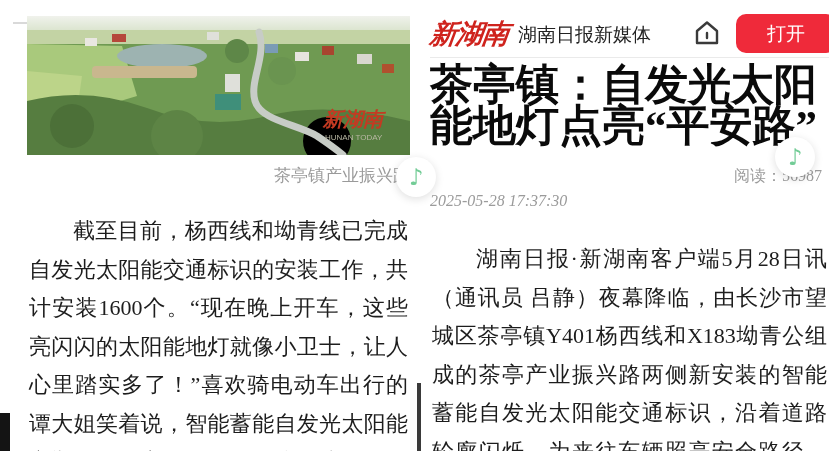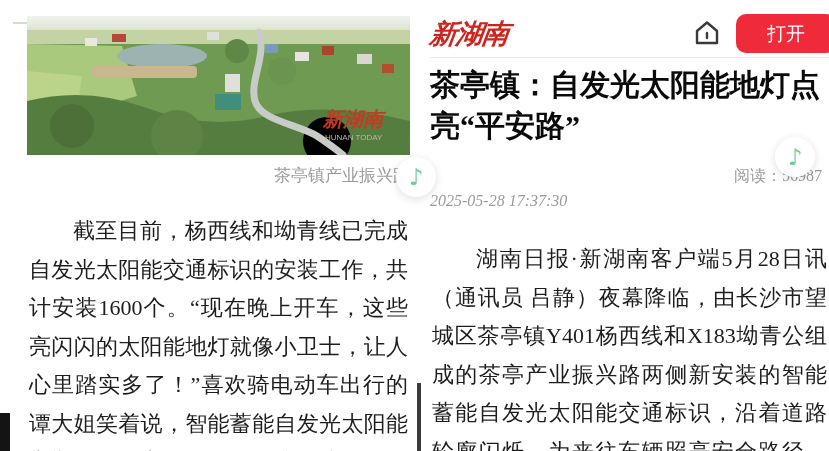--- a/index.html
+++ b/index.html
@@ -39,21 +39,21 @@
   .open-btn {
     position:absolute; left:306px; top:0; width:100px; height:39px;
     background:#ef2a3a; color:#ffffff; font-size:19px; border:none;
     border-radius:10px; cursor:pointer; font-family:inherit;
   }
   .header-divider { position:absolute; left:430px; top:57px; width:399px; height:1px; background:#eaeaea; }
 
   
   .headline {
     position:absolute; left:430px; top:64px; width:400px;
-    font-size:30px; line-height:41px; font-weight:900; color:#0a0a0a;
+    font-size:43px; line-height:41px; font-weight:900; color:#0a0a0a;
     font-family:"Liberation Serif","DejaVu Serif",serif;
   }
   .meta-source { position:absolute; left:430px; top:164px; font-size:16px; color:#9b9b9b;
     font-family:"Liberation Serif","DejaVu Serif",serif; }
   .meta-read   { position:absolute; left:430px; top:166px; width:392px; text-align:right;
     font-size:16px; color:#9b9b9b; font-family:"Liberation Serif","DejaVu Serif",serif; }
   .meta-date   { position:absolute; left:430px; top:192px; font-size:16px; color:#9b9b9b;
     font-family:"Liberation Serif","DejaVu Serif",serif;font-style:italic; }
 
   
@@ -121,20 +121,21 @@
       <text x="296" y="110" font-size="20" font-weight="bold" font-style="italic" fill="#c43a22" font-family="serif">新湖南</text>
       <text x="298" y="124" font-size="8" fill="#b9b8a4" font-family="sans-serif">HUNAN TODAY</text>
     </svg>
     <div class="caption">茶亭镇产业振兴路</div>
   </div>
 
   <p class="body-text body-left">截至目前，杨西线和坳青线已完成自发光太阳能交通标识的安装工作，共计安装1600个。“现在晚上开车，这些亮闪闪的太阳能地灯就像小卫士，让人心里踏实多了！”喜欢骑电动车出行的谭大姐笑着说，智能蓄能自发光太阳能交通标识的安装极大地提升了这两条线路的行车安全</p>
 
   <div class="header-bar">
     <span class="logo">新湖南</span>
+    <span class="brand">湖南日报新媒体</span>
     <button class="home-btn">
       <svg width="28" height="28" viewBox="0 0 28 28">
         <path d="M4 12 L14 3.5 L24 12 L24 24 L4 24 Z" fill="none" stroke="#3a3a3a" stroke-width="2.4" stroke-linejoin="round"></path>
         <line x1="14" y1="14" x2="14" y2="19" stroke="#3a3a3a" stroke-width="2.4" stroke-linecap="round"></line>
       </svg>
     </button>
     <button class="open-btn">打开</button>
   </div>
   <div class="header-divider"></div>
 

